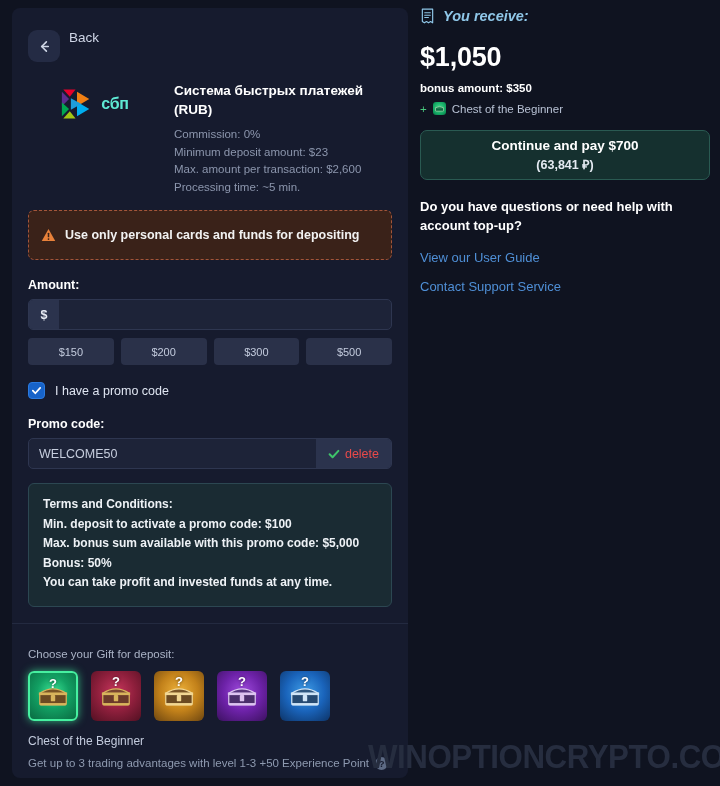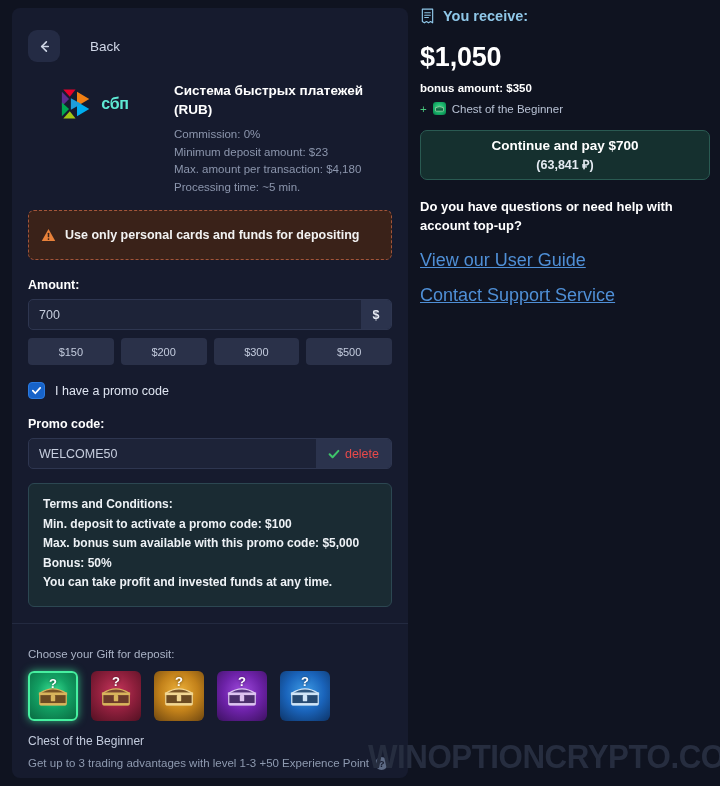--- a/index.html
+++ b/index.html
@@ -26,23 +26,22 @@
     top: 8px;
     width: 396px;
     height: 770px;
     background: #161b2e;
     border-radius: 8px;
     overflow: hidden;
   }
 
   .back-row {
     display: flex;
-    align-items: center;
     padding: 22px 0 0 16px;
-    gap: 30px;
+    gap: 9px;
   }
   .back-btn {
     width: 32px; height: 32px;
     background: #242b44;
     border-radius: 9px;
     display: flex; align-items: center; justify-content: center;
     cursor: pointer;
   }
   .back-btn svg { display:block; }
   .back-label {
@@ -270,20 +269,21 @@
     top: 8px;
     width: 290px;
   }
   .receive-row {
     display: flex; align-items: center; gap: 8px;
   }
   .receive-title {
     color: #8fc7e8;
     font-size: 14.5px;
     font-weight: bold;
+    font-style: italic;
   }
   .big-amount {
     color: #ffffff;
     font-size: 27px;
     font-weight: bold;
     margin-top: 18px;
     letter-spacing: -0.2px;
   }
   .bonus-line {
     color: #ffffff;
@@ -321,22 +321,21 @@
   .help-q {
     color: #ffffff;
     font-size: 13px;
     font-weight: bold;
     line-height: 1.45;
     margin-top: 18px;
   }
   .link {
     display: block;
     color: #4f8fd6;
-    font-size: 18px;
-    text-decoration: underline;
+    font-size: 13px;
     margin-top: 14px;
     cursor: pointer;
   }
 
   
   .watermark {
     position: absolute;
     left: 368px;
     top: 737px;
     color: #262d3f;
@@ -381,38 +380,37 @@
             <polygon points="31,33 58,50 31,67" fill="#e4002b" opacity="0.0"></polygon>
           </svg>
           <span class="sbp-text">сбп</span>
         </div>
       </div>
       <div class="method-info">
         <div class="method-title">Система быстрых платежей (RUB)</div>
         <div class="method-meta">
           <div>Commission: 0%</div>
           <div>Minimum deposit amount: $23</div>
-          <div>Max. amount per transaction: $4,180</div>
+          <div>Max. amount per transaction: $2,600</div>
           <div>Processing time: ~5 min.</div>
         </div>
       </div>
     </div>
 
     <div class="warn">
       <svg width="15" height="14" viewBox="0 0 16 15">
         <path d="M8 1 L15.2 14 L0.8 14 Z" fill="#e8813a"></path>
         <rect x="7.2" y="5" width="1.6" height="5" rx="0.7" fill="#3a2219"></rect>
         <circle cx="8" cy="11.8" r="0.95" fill="#3a2219"></circle>
       </svg>
       <span class="warn-text">Use only personal cards and funds for depositing</span>
     </div>
 
     <div class="field-label">Amount:</div>
     <div class="input-shell">
-      <input type="text" value="700" style="">
       <div class="suffix-box">$</div>
     </div>
 
     <div class="quick-row">
       <div class="quick-btn">$150</div>
       <div class="quick-btn">$200</div>
       <div class="quick-btn">$300</div>
       <div class="quick-btn">$500</div>
     </div>
 

